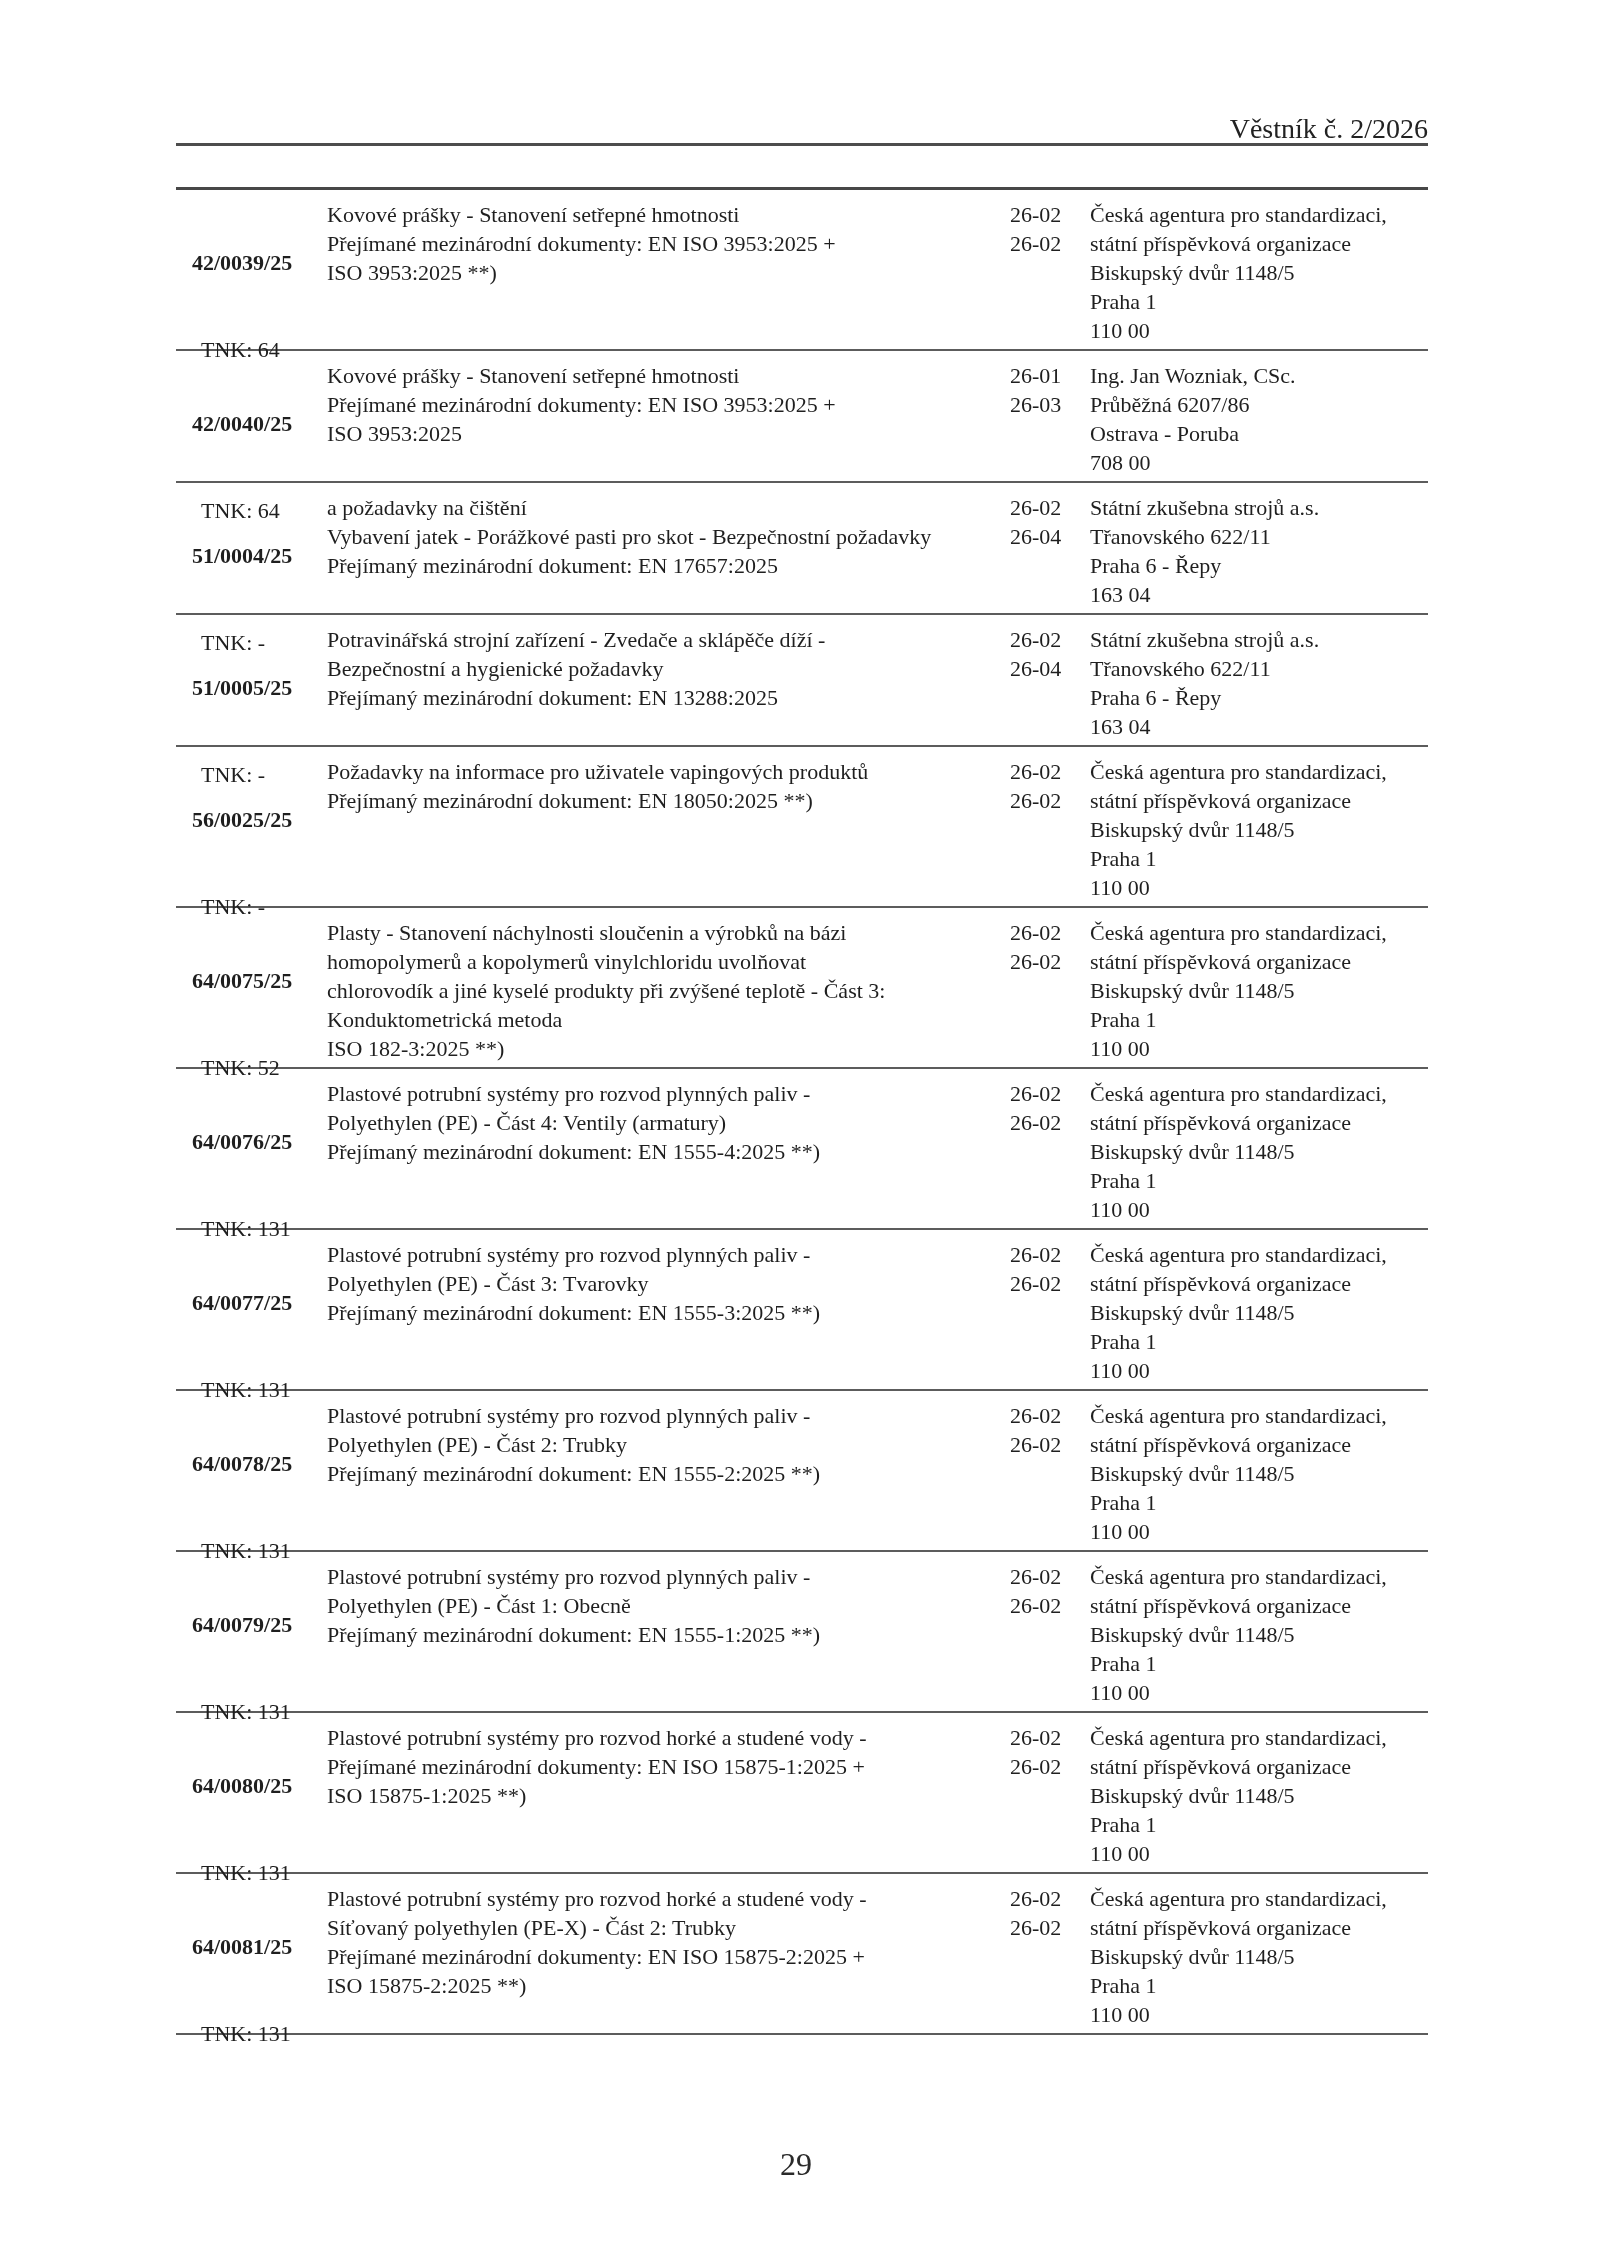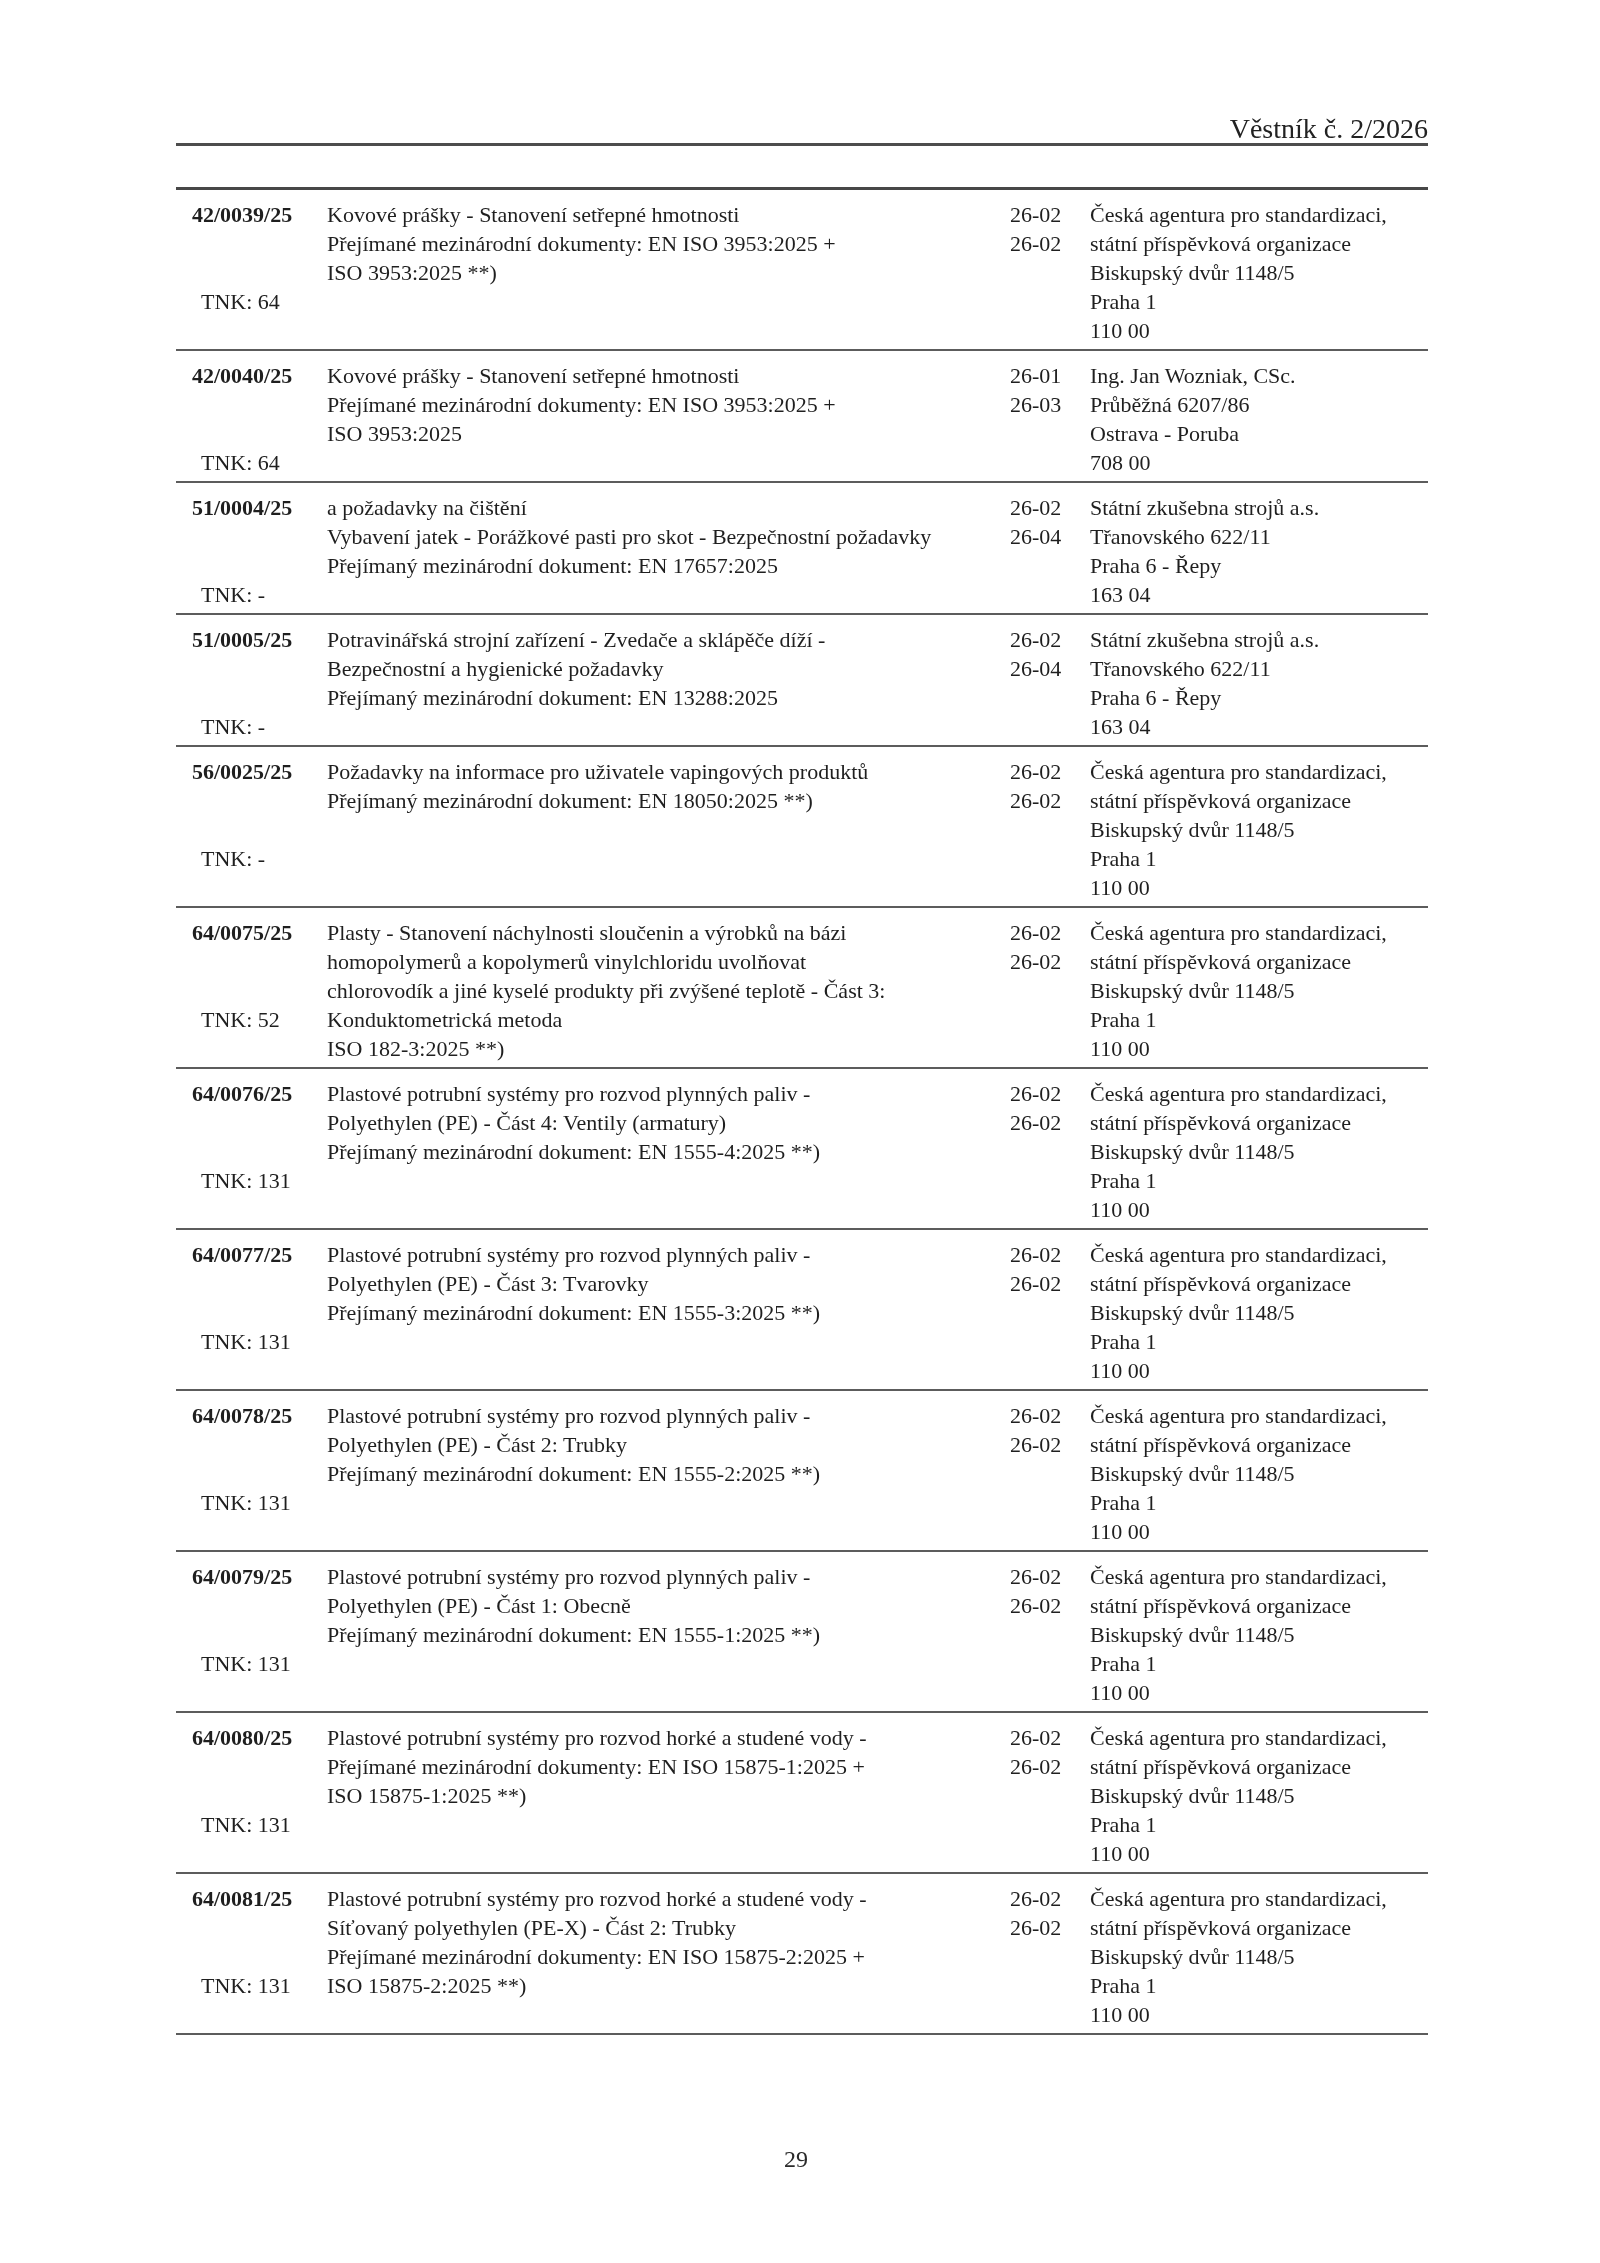--- a/index.html
+++ b/index.html
@@ -28,33 +28,33 @@
     left:176px;right:172px;top:187px;
     border-top:3px solid #474747;
   }
   .row{
     display:grid;
     grid-template-columns:151px 681px 82px 1fr;
     border-bottom:2px solid #5c5c5c;
     padding:10px 0 4px 0;
     font-size:22px;line-height:29px;
   }
-  .cell-id{position:relative;padding-left:16px;font-weight:bold;}
+  .cell-id{position:relative;padding-left:16px;font-weight:bold;margin-top:48px;}
   .tnk{
     position:absolute;
     top:87px;left:25px;
     font-weight:normal;white-space:nowrap;
   }
   .line{white-space:nowrap;}
   .cell-dates .line{padding-left:2px;}
   .page-number{
     position:absolute;
     top:2146px;left:0;right:8px;
     text-align:center;
-    font-size:24px;color:#2a2a2a;
+    font-size:32px;color:#2a2a2a;
   }
 </style>
 </head>
 <body>
 
 <div class="page">
 
   <div class="header-title">Věstník č. 2/2026</div>
 
   <div class="header-rule"></div>

